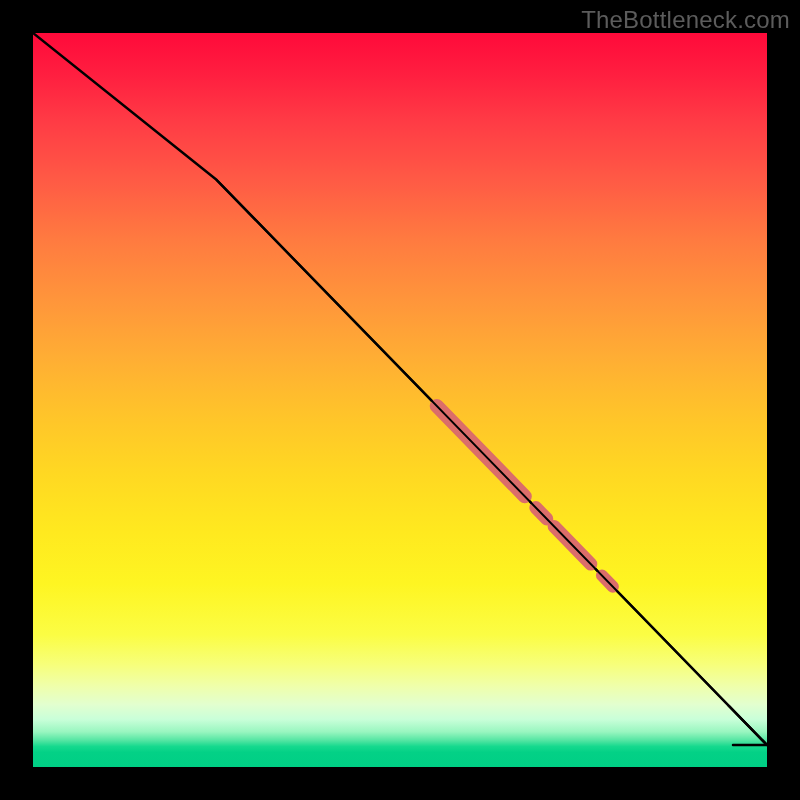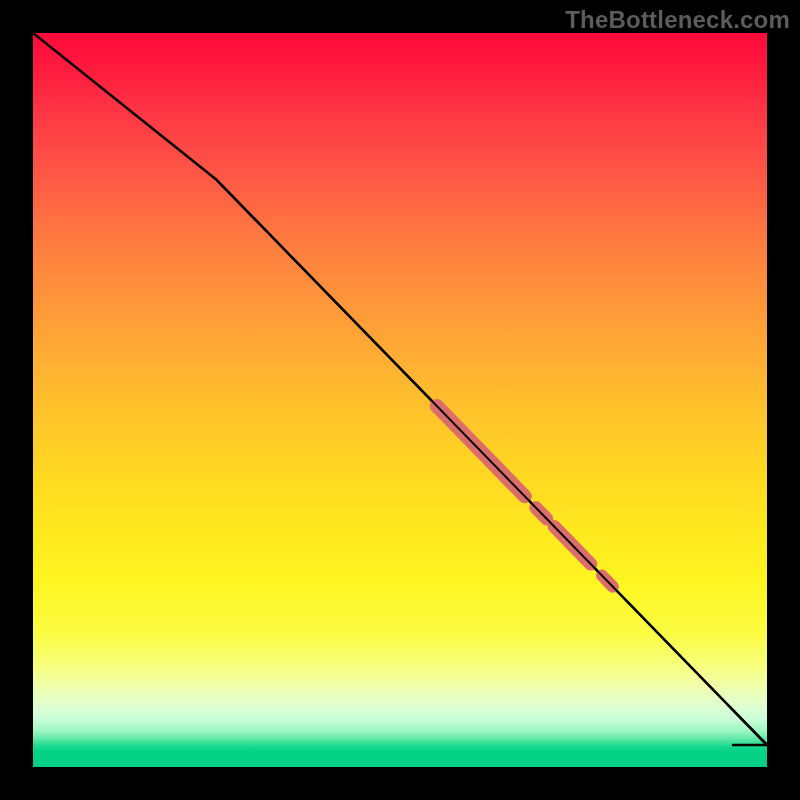--- a/index.html
+++ b/index.html
@@ -53,21 +53,21 @@
       #00cf85 100%
     );
   }
   .attribution {
     position: absolute;
     top: 6px;
     right: 10px;
     color: #5c5c5c;
     font-size: 24px;
     letter-spacing: 0.2px;
-    font-weight: 700;
+    font-weight: 400;
     user-select: none;
   }
   svg.overlay {
     position: absolute;
     inset: 0;
     width: 734px;
     height: 734px;
   }
 </style>
 </head>

